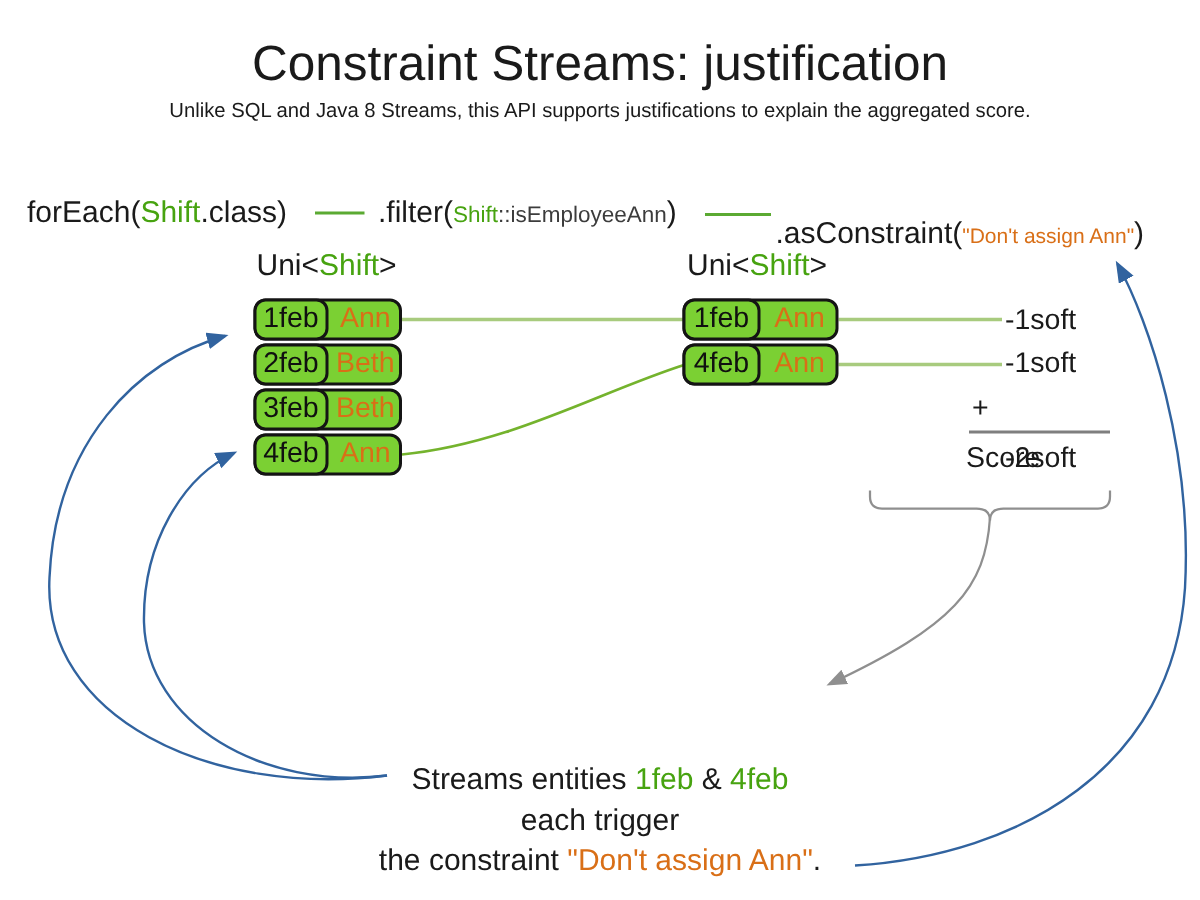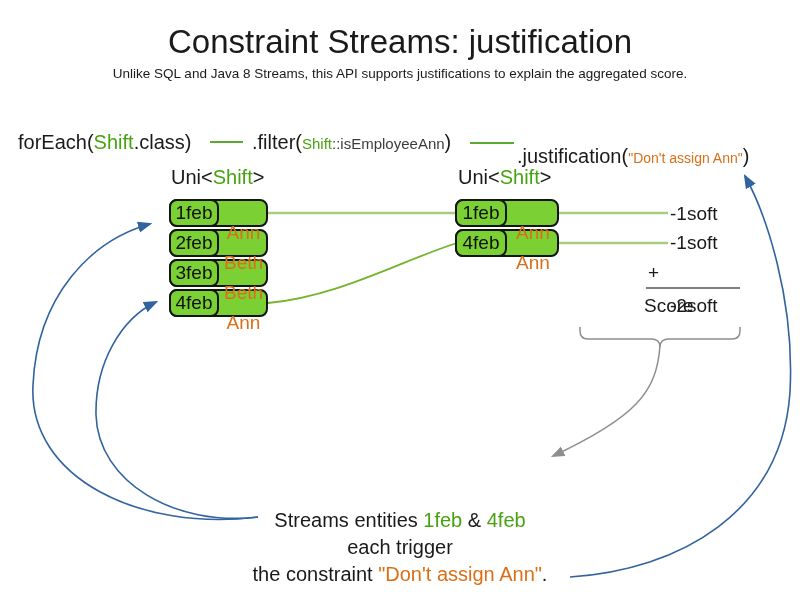--- a/index.html
+++ b/index.html
@@ -37,21 +37,21 @@
   }
   .row .datebox{
     position:absolute;left:0;top:0;height:28px;width:50px;background:var(--green_box);
     border:2px solid #141414;border-radius:8px;box-sizing:border-box;
     display:flex;align-items:center;justify-content:center;
     font-size:19px;color:#101010;z-index:2;
   }
   .row .name{
     position:absolute;left:50px;top:0;right:0;height:28px;
     display:flex;align-items:center;justify-content:center;
-    font-size:19px;color:var(--orange_text);z-index:2;margin-top:20px;
+    font-size:19px;color:var(--orange_text);z-index:2;
   }
   .right-stream .row .datebox{width:52px;}
   .right-stream .row .name{left:52px;}
   .scoretext{font-size:19px;white-space:pre;}
   .sumline{position:absolute;left:646px;top:287px;width:94px;height:2px;background:#7f7f7f;z-index:2;}
   .why{width:800px;left:0;text-align:center;}
   .why-heading{top:466px;font-size:29px;font-weight:700;}
   .why-line{white-space:pre;font-size:20px;}
   .l1{top:509px;}
   .l2{top:536px;}
@@ -97,21 +97,21 @@
   </svg>
 
   <div class="abs title">Constraint Streams: justification</div>
   <div class="abs subtitle">Unlike SQL and Java 8 Streams, this API supports justifications to explain the aggregated score.</div>
 
   <div class="abs code" style="left:252px;top:130px;"><span>.filter(</span><span class="sm green">Shift</span><span class="sm dim">::isEmployeeAnn</span><span>)</span></div>
 
   <div class="abs code" style="left:18px;top:130px;"><span>forEach(</span><span class="green">Shift</span><span>.class)</span></div>
 
 
-  <div class="abs code" style="left:517px;top:144px;"><span>.justification(</span><span class="xs orange">"Don't assign Ann"</span><span>)</span></div>
+  <div class="abs code" style="left:517px;top:144px;"><span>.asConstraint(</span><span class="xs orange">"Don't assign Ann"</span><span>)</span></div>
 
   <div class="abs unilabel" style="left:171px;top:166px;"><span>Uni&lt;</span><span class="green">Shift</span><span>&gt;</span></div>
   <div class="abs unilabel" style="left:458px;top:166px;"><span>Uni&lt;</span><span class="green">Shift</span><span>&gt;</span></div>
 
   <div class="stream left-stream" style="left:169px;top:199px;width:99px;">
     <div class="row">
       <div class="outer"></div>
       <div class="datebox">1feb</div>
       <div class="name">Ann</div>
     </div>

